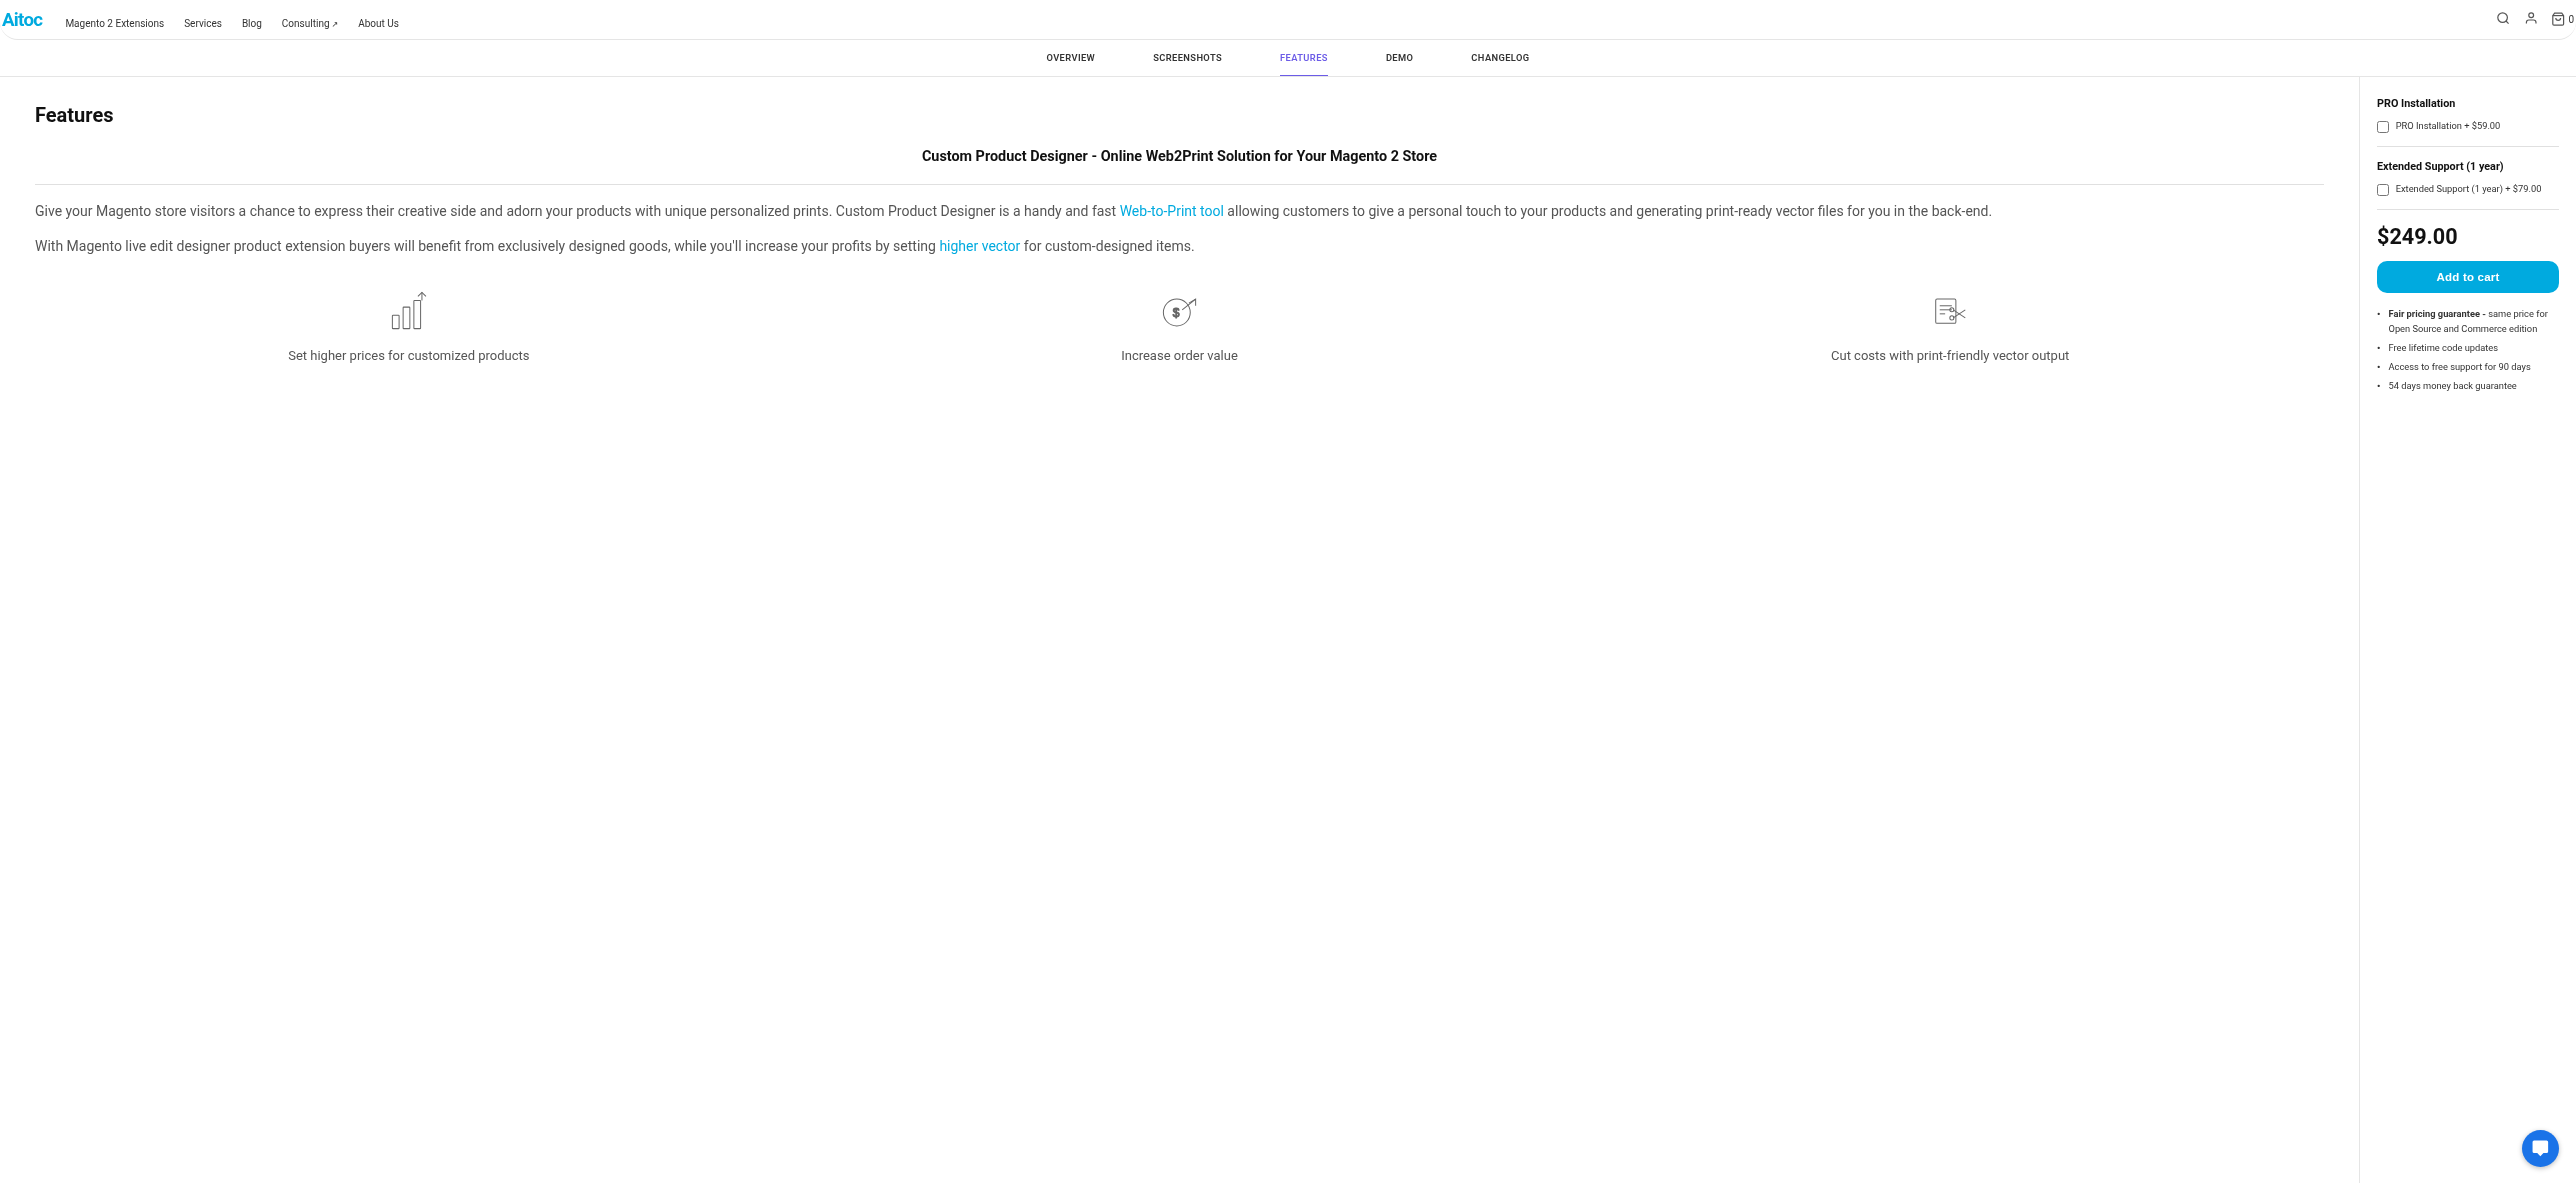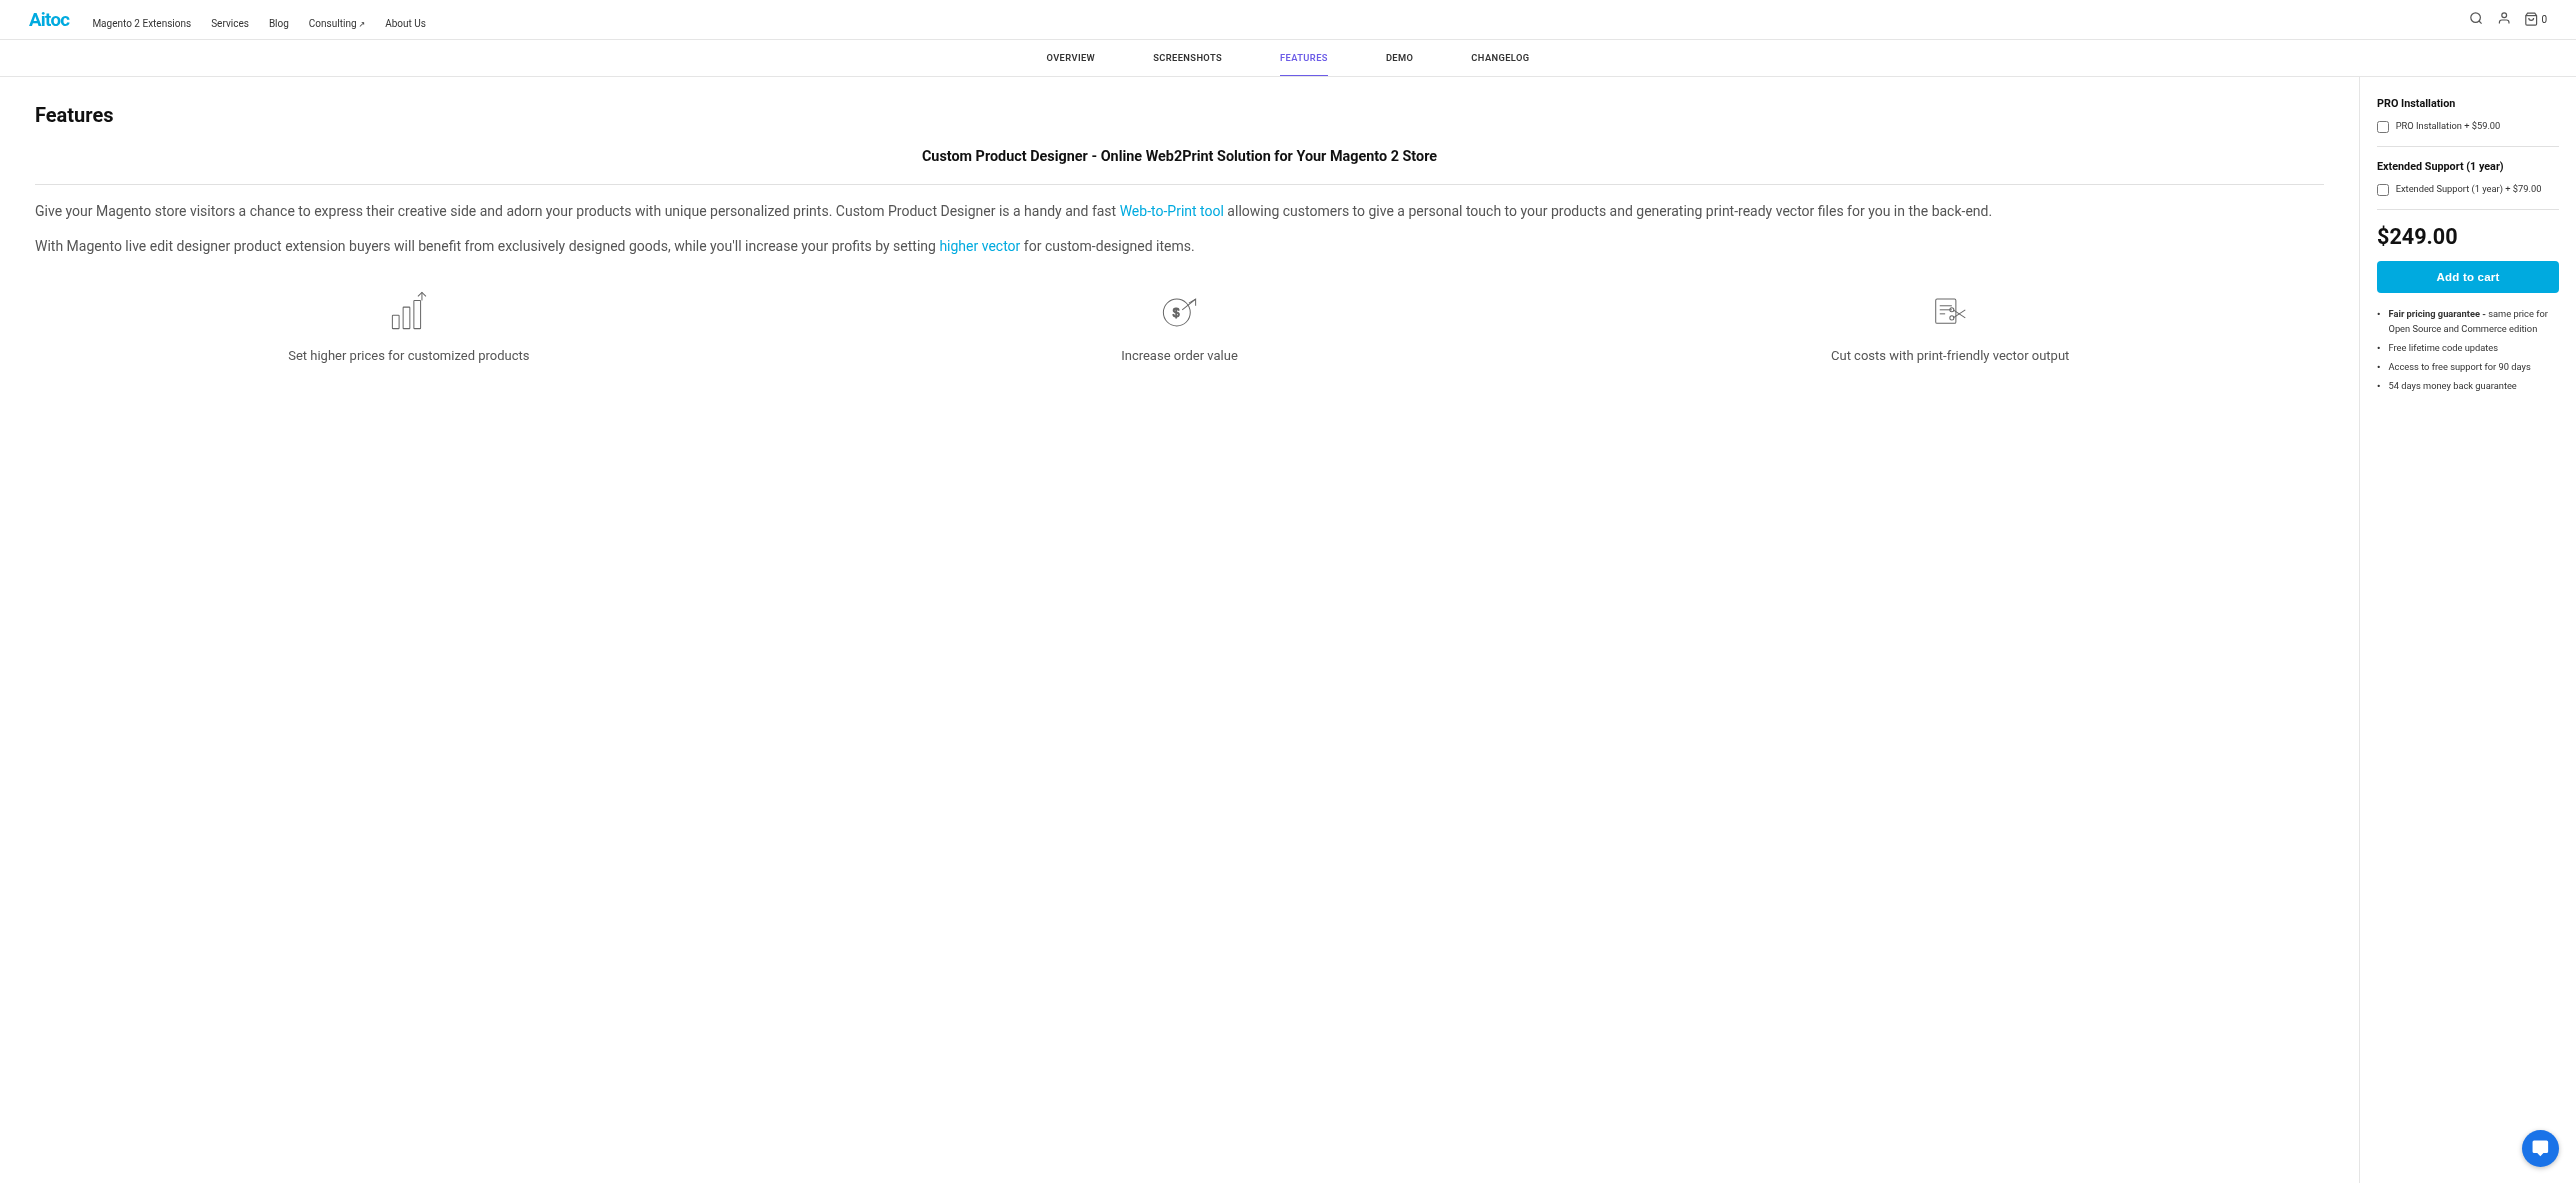--- a/index.html
+++ b/index.html
@@ -1,21 +1,21 @@
 <!DOCTYPE html>
 <html style="font-size:11.5px"><head>
   <meta charset="utf-8">
   <style>
     * { box-sizing: border-box; margin: 0; padding: 0; }
     body { font-family: -apple-system, BlinkMacSystemFont, 'Segoe UI', Roboto, sans-serif; background: #fff; color: #333; font-size: 10px; }
 
     
     .top-nav {
-      display: flex; align-items: center; padding: 0 29px; height: 40px;
-      border-bottom: 0.7px solid #e5e5e5; background: #fff;
+      display: flex; align-items: center; padding: 0 2px; height: 40px;
+      border-bottom: 0.7px solid #e5e5e5; background: #fff; border-radius: 18px;
     }
     .logo { font-size: 18.7px; font-weight: 700; color: #00aadf; margin-right: 23px; letter-spacing: -0.7px; }
     .nav-links { display: flex; gap: 20px; flex: 1; }
     .nav-link { color: #333; text-decoration: none; font-size: 10px; font-weight: 400; margin-top: 8px; }
     .nav-link.external::after { content: ' ↗'; font-size: 8px; }
     .nav-icons { display: flex; gap: 13px; align-items: center; }
     .nav-icon { cursor: pointer; color: #555; font-size: 13px; }
     .cart-count { font-size: 10px; color: #333; }
 
     
@@ -52,21 +52,21 @@
     .sidebar-divider { border: none; border-top: 0.7px solid #e0e0e0; margin: 13px 0; }
 
     .checkbox-row { display: flex; align-items: flex-start; gap: 7.2px; margin-bottom: 8.6px; }
     .checkbox-row input[type=checkbox] { margin-top: 1.4px; width: 11.5px; height: 11.5px; cursor: pointer; flex-shrink: 0; border: 0.7px solid #ccc; }
     .checkbox-label { font-size: 9.3px; color: #333; }
 
     .price-display { font-size: 21.6px; font-weight: 700; color: #111; margin: 14.4px 0 11.5px; }
 
     .add-to-cart-btn {
       width: 100%; padding: 10px; background: #00aadf; color: #fff;
-      border: none; border-radius: 4px; font-size: 11.5px; font-weight: 600;
+      border: none; border-radius: 10px; font-size: 11.5px; font-weight: 600;
       cursor: pointer; letter-spacing: 0.2px;
     }
 
     .benefits-list { margin-top: 14.4px; padding-left: 0; list-style: none; }
     .benefits-list li { font-size: 9.3px; color: #333; line-height: 1.6; margin-bottom: 4.3px; padding-left: 11.5px; position: relative; }
     .benefits-list li::before { content: '•'; position: absolute; left: 0; color: #333; font-weight: 700; }
     .benefits-list li strong { font-weight: 700; }
 
     
     .chat-bubble {

